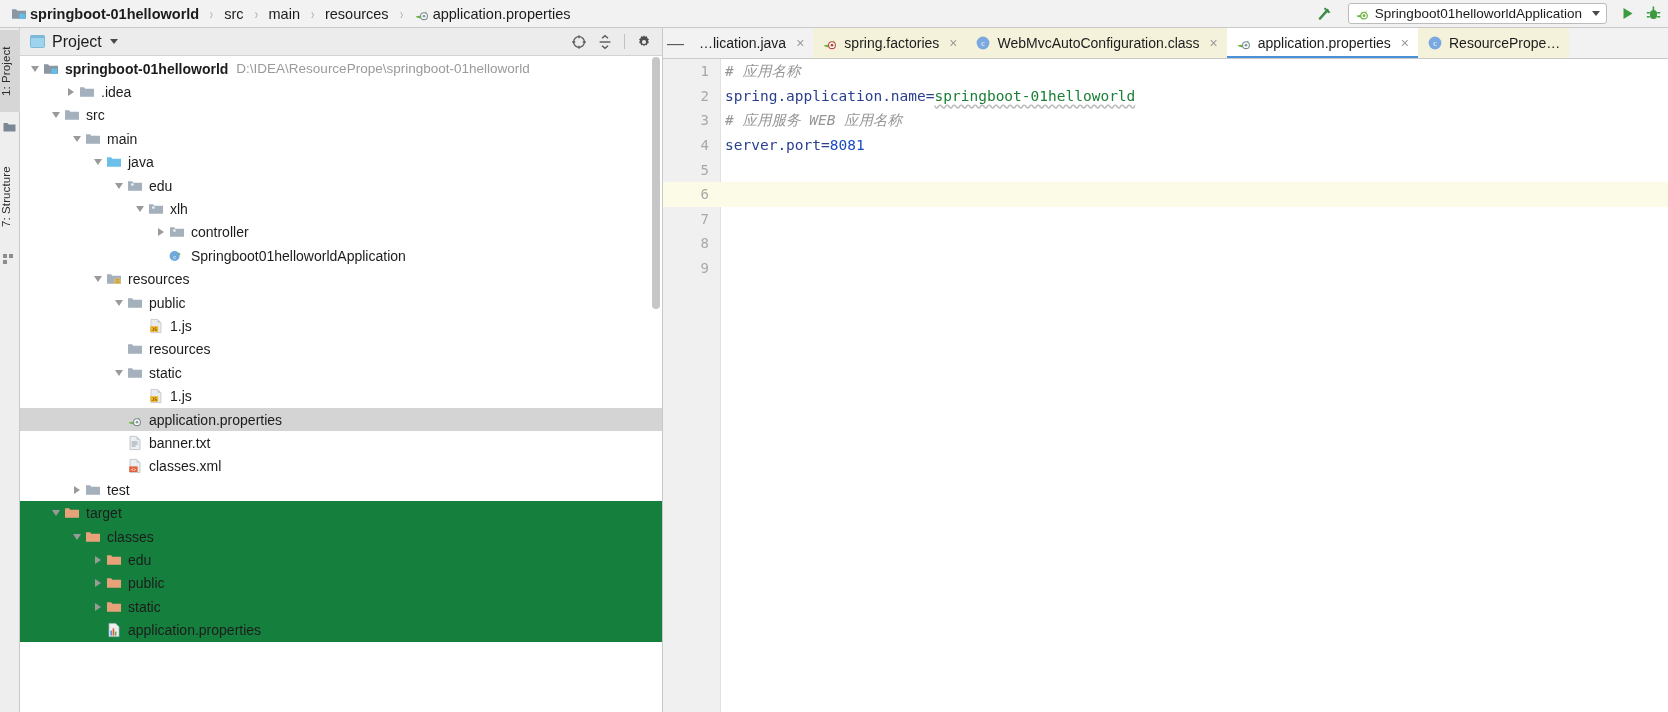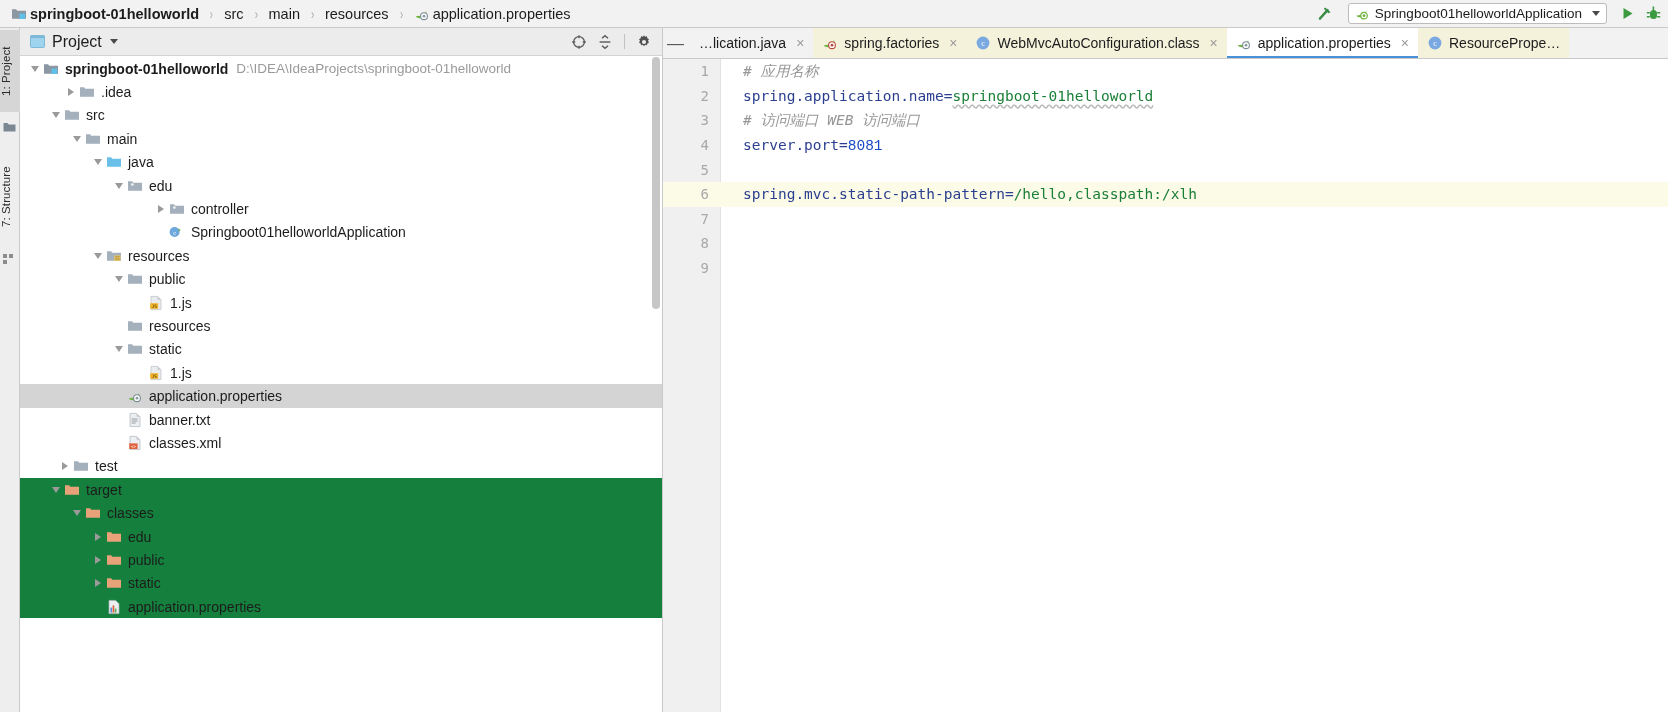--- a/index.html
+++ b/index.html
@@ -146,28 +146,28 @@
     background: #f0f0f0; border-right: 1px solid #e2e2e2;
   }
   .code-lines { position: absolute; left: 0; top: 0; right: 0; height: 100%; }
   .cline { position: relative; height: 24.6px; display: flex; align-items: center; }
   .cline.hl { background: #fcfbe8; }
   .lno {
     width: 58px; flex: 0 0 58px; text-align: right; padding-right: 12px;
     color: #a8a8a8; font-family: "DejaVu Sans Mono", monospace; font-size: 14px;
   }
   .ctext {
-    padding-left: 22px; font-family: "DejaVu Sans Mono", monospace;
+    padding-left: 4px; font-family: "DejaVu Sans Mono", monospace;
     font-size: 14.5px; white-space: pre;
   }
   .c-comment { color: #969696; font-style: italic; }
   .c-key { color: #2a3f8f; }
   .c-eq { color: #2a3f8f; }
   .c-val { color: #1a7f37; }
-  .c-num { color: #1a49c4; font-family: Liberation Mono, monospace; }
+  .c-num { color: #1a49c4; }
   .c-val.wavy {
     text-decoration: underline; text-decoration-style: wavy;
     text-decoration-color: #b9b9b9; text-underline-offset: 3px;
   }
 </style>
 </head>
 <body>
 
 <div class="app">
 
@@ -306,21 +306,21 @@
           <span class="twist">
             <span class="tri-d"></span>
           </span>
           <span class="ticon">
             <svg width="16" height="16" viewBox="0 0 16 16">
               <path d="M1 3.2h4.1l1.2 1.5H15v8.1H1z" fill="#8b97a3"></path>
               <rect x="8.4" y="7.6" width="5.6" height="5.4" fill="#5fc1ea"></rect>
             </svg>
           </span>
           <span class="tlabel bold">springboot-01helloworld</span>
-          <span class="tpath">D:\IDEA\IdeaProjects\springboot-01helloworld</span>
+          <span class="tpath">D:\IDEA\ResourcePrope\springboot-01helloworld</span>
         </div>
         <div class="trow" style="padding-left: 29px; margin-left: 15px;">
           <span class="twist">
             <span class="tri-r"></span>
           </span>
           <span class="ticon">
             <svg width="16" height="16" viewBox="0 0 16 16">
               <path d="M1 3.2h4.1l1.2 1.5H15v8.1H1z" fill="#a4b0bc"></path>
             </svg>
           </span>
@@ -363,20 +363,32 @@
           <span class="twist">
             <span class="tri-d"></span>
           </span>
           <span class="ticon">
             <svg width="16" height="16" viewBox="0 0 16 16">
               <path d="M1 3.2h4.1l1.2 1.5H15v8.1H1z" fill="#a4b0bc"></path>
               <circle cx="5.4" cy="6.6" r="1.3" fill="#f0f2f4"></circle>
             </svg>
           </span>
           <span class="tlabel">edu</span>
+        </div>
+        <div class="trow" style="padding-left: 113px;">
+          <span class="twist">
+            <span class="tri-d"></span>
+          </span>
+          <span class="ticon">
+            <svg width="16" height="16" viewBox="0 0 16 16">
+              <path d="M1 3.2h4.1l1.2 1.5H15v8.1H1z" fill="#a4b0bc"></path>
+              <circle cx="5.4" cy="6.6" r="1.3" fill="#f0f2f4"></circle>
+            </svg>
+          </span>
+          <span class="tlabel">xlh</span>
         </div>
         <div class="trow" style="padding-left: 134px;">
           <span class="twist">
             <span class="tri-r"></span>
           </span>
           <span class="ticon">
             <svg width="16" height="16" viewBox="0 0 16 16">
               <path d="M1 3.2h4.1l1.2 1.5H15v8.1H1z" fill="#a4b0bc"></path>
               <circle cx="5.4" cy="6.6" r="1.3" fill="#f0f2f4"></circle>
             </svg>
@@ -489,21 +501,21 @@
           <span class="ticon">
             <svg width="16" height="16" viewBox="0 0 16 16">
               <path d="M3 1.4h6.6L13 4.8v9.8H3z" fill="#eceff1" stroke="#b0b6bb" stroke-width=".7"></path>
               <path d="M9.6 1.4 13 4.8H9.6z" fill="#c3c8ce"></path>
               <rect x="2.2" y="8.4" width="8.4" height="5.6" fill="#e0613c"></rect>
               <text x="6.4" y="12.8" font-size="4.4" fill="#fff" text-anchor="middle" font-family="monospace">&lt;&gt;</text>
             </svg>
           </span>
           <span class="tlabel">classes.xml</span>
         </div>
-        <div class="trow" style="padding-left: 38px;">
+        <div class="trow" style="padding-left: 50px;">
           <span class="twist">
             <span class="tri-r"></span>
           </span>
           <span class="ticon">
             <svg width="16" height="16" viewBox="0 0 16 16">
               <path d="M1 3.2h4.1l1.2 1.5H15v8.1H1z" fill="#a4b0bc"></path>
             </svg>
           </span>
           <span class="tlabel">test</span>
         </div>
@@ -638,33 +650,32 @@
           <div class="cline">
             <span class="lno">1</span>
             <span class="ctext"><span class="c-comment"># 应用名称</span></span>
           </div>
           <div class="cline">
             <span class="lno">2</span>
             <span class="ctext"><span class="c-key">spring.application.name</span><span class="c-eq">=</span><span class="c-val wavy">springboot-01helloworld</span></span>
           </div>
           <div class="cline">
             <span class="lno">3</span>
-            <span class="ctext"><span class="c-comment"># 访问端口 WEB 访问端口</span></span>
+            <span class="ctext"><span class="c-comment"># 应用服务 WEB 应用名称</span></span>
           </div>
           <div class="cline">
             <span class="lno">4</span>
             <span class="ctext"><span class="c-key">server.port</span><span class="c-eq">=</span><span class="c-num">8081</span></span>
           </div>
           <div class="cline">
             <span class="lno">5</span>
             <span class="ctext"></span>
           </div>
           <div class="cline hl">
             <span class="lno">6</span>
-            <span class="ctext"><span class="c-key">spring.mvc.static-path-pattern</span><span class="c-eq">=</span><span class="c-val">/hello,classpath:/xlh</span></span>
           </div>
           <div class="cline">
             <span class="lno">7</span>
             <span class="ctext"></span>
           </div>
           <div class="cline">
             <span class="lno">8</span>
             <span class="ctext"></span>
           </div>
           <div class="cline">

